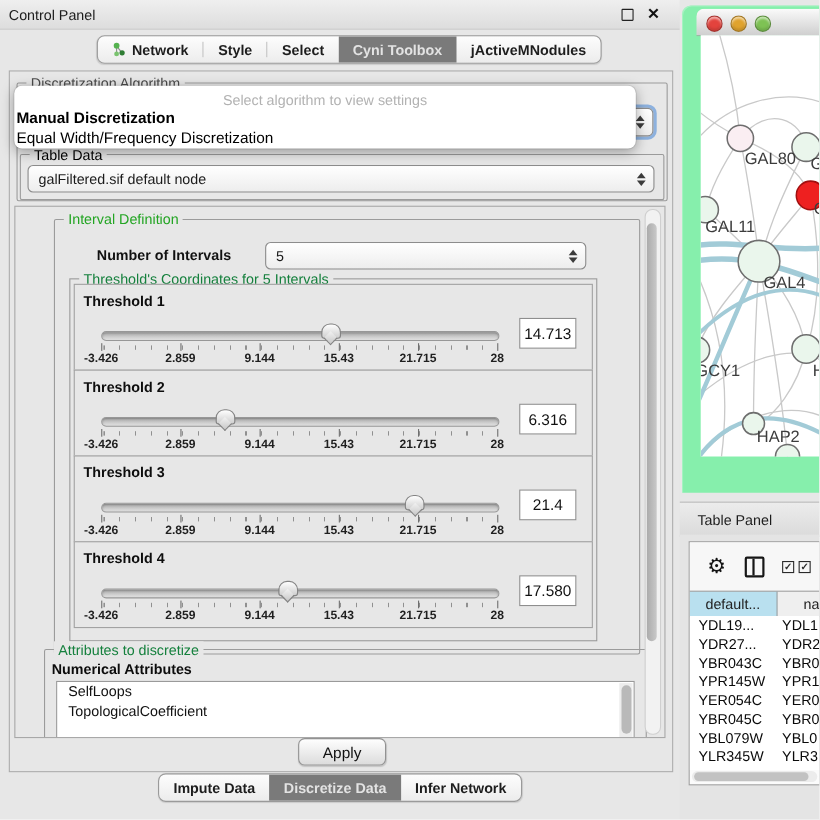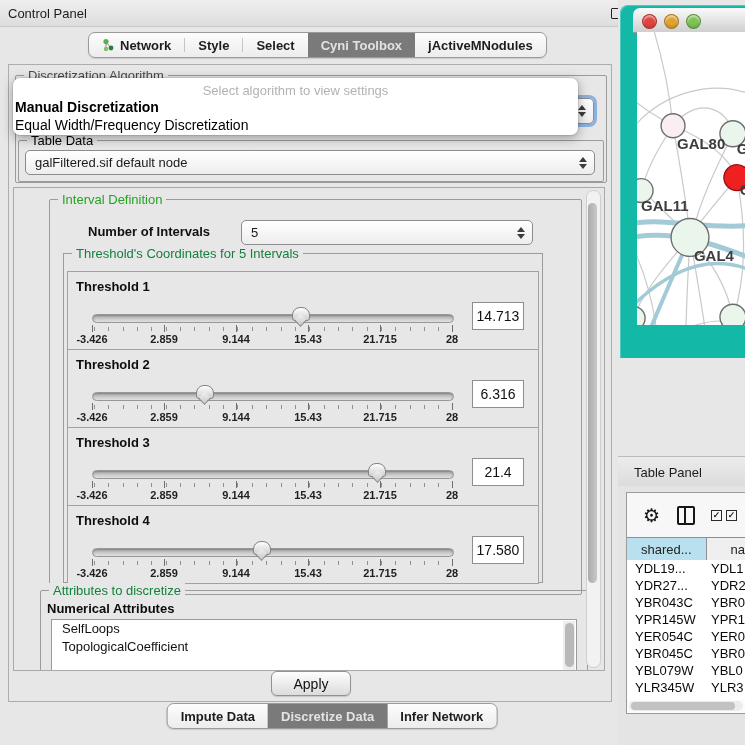--- a/index.html
+++ b/index.html
@@ -1,19 +1,19 @@
 <!DOCTYPE html>
 <html><head>
 <meta charset="utf-8">
 <style>
   html,body{margin:0;padding:0;}
   body{font-family:"Liberation Sans",sans-serif;}
   .screen{position:relative;width:745px;height:745px;background:#e7e7e7;overflow:hidden;}
   
-  .cp{position:absolute;left:0;top:0;width:618px;height:745px;padding-left:46px;}
+  .cp{position:absolute;left:0;top:0;width:618px;height:745px;}
   .cp-titlebar{position:absolute;left:0;top:0;width:100%;height:26px;background:linear-gradient(#efefef,#ddd);border-bottom:1px solid #c9c9c9;}
   .cp-title{position:absolute;left:8px;top:6px;font-size:13px;color:#1c1c1c;}
   .float-icon{position:absolute;right:42px;top:8px;width:9px;height:9px;border:1.6px solid #222;border-radius:1px;}
   .close-icon{position:absolute;right:18px;top:4px;font-size:14px;font-weight:bold;color:#111;}
   
   .tabbar{position:absolute;display:flex;align-items:stretch;border:1px solid #9a9a9a;border-radius:7px;overflow:hidden;background:linear-gradient(#fdfdfd,#ececec);height:24px;box-shadow:0 1px 1px rgba(0,0,0,.12);}
   .tabbar .tab{display:flex;align-items:center;gap:5px;padding:0 13px;font-size:13px;font-weight:bold;color:#1d1d1d;position:relative;cursor:default;white-space:nowrap;}
   .tabbar .tab.sel{background:#7a7a7a;color:#e3e3e3;}
   .tabbar .sep{width:1px;background:#c4c4c4;margin:5px 0;}
   #top-tabs{left:88px;top:32px;}
@@ -43,41 +43,41 @@
   .vscroll{position:absolute;right:3px;top:2px;width:13px;height:476px;background:#f2f2f2;border:1px solid #cfcfcf;border-radius:7px;}
   .vscroll .thumb{position:absolute;left:1px;top:12px;width:9px;height:380px;background:linear-gradient(90deg,#ababab,#c9c9c9);border-radius:5px;}
   .interval-group{left:35px;top:11px;width:531px;height:394px;}
   .green-legend{color:#23a523;}
   .blue-legend{color:#15803d;}
   .num-row{position:absolute;left:0;top:18px;width:100%;height:28px;}
   .num-label{position:absolute;left:38px;top:6px;font-size:13px;font-weight:bold;color:#111;}
   .num-combo{left:191px;top:2px;width:292px;height:25px;}
   .thr-group{position:absolute;left:13px;top:53px;width:478px;height:328px;border:1px solid #9b9b9b;}
   .thr-panel{position:relative;margin:0 3px;height:77px;border:1px solid #a2a2a2;margin-bottom:-1px;background:#e7e7e7;}
-  .thr-panel:first-child{margin-top:17px;}
+  .thr-panel:first-child{margin-top:4px;}
   .thr-label{position:absolute;left:8px;top:7px;font-size:13px;font-weight:bold;color:#0d0d0d;}
   .slider-zone{position:absolute;left:24px;top:38px;width:360px;height:36px;}
   .track{position:absolute;left:0;top:4px;width:360px;height:7px;border:1px solid #979797;border-radius:5px;background:linear-gradient(#aaa,#e3e3e3);box-shadow:inset 0 1px 2px rgba(0,0,0,.25);}
   .sl-thumb{position:absolute;top:-3px;width:16px;height:12px;margin-left:-8px;background:linear-gradient(#fefefe,#cfcfcf);border:1px solid #848484;border-radius:8px 8px 3px 3px;z-index:2;}
   .sl-thumb:after{content:"";position:absolute;left:3.2px;bottom:-4.6px;width:8px;height:8px;background:linear-gradient(135deg,#f2f2f2,#c8c8c8);border-right:1px solid #848484;border-bottom:1px solid #848484;transform:rotate(45deg);z-index:-1;}
   .minorticks{position:absolute;left:2px;top:17px;width:358px;height:4px;background:repeating-linear-gradient(to right,#909090 0 1px,transparent 1px 14.35px);}
   .majortick{position:absolute;top:15px;width:1px;height:7px;background:#6f6f6f;}
   .ticklabel{position:absolute;top:23px;transform:translateX(-50%);font-size:11px;font-weight:bold;color:#1f1f1f;white-space:nowrap;}
   .value-box{position:absolute;right:14px;top:30px;width:50px;height:26px;background:#fff;border:1px solid #8e8e8e;font-size:14px;color:#111;display:flex;align-items:center;justify-content:center;}
   
   .attr-group{left:26px;top:402px;width:546px;height:108px;}
   .attr-sub{position:absolute;left:6px;top:10px;font-size:13px;font-weight:bold;color:#0c0c0c;}
   .listbox{position:absolute;left:10px;top:28px;width:524px;height:54px;background:#fff;border:1px solid #9a9a9a;overflow:hidden;}
   .listitem{padding:1px 0 1px 10px;font-size:13px;color:#111;line-height:16px;}
   .list-vscroll{position:absolute;right:1px;top:1px;width:12px;height:52px;background:#ededed;}
   .list-vscroll .thumb{position:absolute;left:1.5px;top:2px;width:9px;height:44px;background:#b9b9b9;border-radius:5px;}
   .apply-btn{position:absolute;left:262px;top:606px;width:78px;height:23px;border:1px solid #929292;border-radius:6px;background:linear-gradient(#fefefe,#dcdcdc);font-size:14px;color:#111;display:flex;align-items:center;justify-content:center;box-shadow:0 1px 1px rgba(0,0,0,.15);}
   
   .right-col{position:absolute;left:618px;top:0;width:127px;height:745px;background:#e7e7e7;}
-  .net-window{position:absolute;left:2px;top:5px;width:125px;height:353px;background:#14b8a6;border-radius:8px 0 0 0;box-shadow:inset 1px 1px 0 rgba(255,255,255,.25);font-weight:bold;}
+  .net-window{position:absolute;left:2px;top:5px;width:125px;height:443px;background:#86efac;border-radius:8px 0 0 0;box-shadow:inset 1px 1px 0 rgba(255,255,255,.25);}
   .net-titlebar{position:absolute;left:13px;top:3px;right:0;height:24px;background:linear-gradient(#fafafa,#cfcfcf);border-radius:7px 0 0 0;border-bottom:1px solid #9a9a9a;}
   .tlight{position:absolute;top:5.5px;width:13px;height:13px;border-radius:50%;border:1px solid rgba(0,0,0,.28);box-shadow:inset 0 2px 2px rgba(255,255,255,.55), inset 0 -2px 2px rgba(0,0,0,.12);}
   .net-canvas{position:absolute;left:17px;top:27px;right:0;bottom:33px;background:#fff;overflow:hidden;}
   
   .tp-titlebar{position:absolute;left:0;top:456px;width:127px;height:30px;background:linear-gradient(#ececec,#dbdbdb);border-top:1px solid #bbb;border-bottom:1px solid #c6c6c6;}
   .tp-title{position:absolute;left:16px;top:8px;font-size:13px;color:#1c1c1c;}
   .tp-body{position:absolute;left:0;top:486px;width:127px;bottom:0;background:#e4e4e4;}
   .tp-inner{position:absolute;left:8px;top:6px;right:-1px;height:220px;background:#fbfbfb;border:1px solid #9c9c9c;overflow:hidden;}
   .tp-toolbar{position:absolute;left:0;top:0;right:0;height:44px;background:#f7f7f7;display:flex;align-items:center;}
   .gear-ic{font-size:19px;color:#141414;margin-left:16px;}
@@ -361,21 +361,21 @@
     </div>
     <div class="tp-body">
       <div class="tp-inner">
         <div class="tp-toolbar">
           <span class="gear-ic">⚙</span>
           <span class="cols-ic"></span>
           <span class="chk-ic chk-first">✓</span>
           <span class="chk-ic">✓</span>
         </div>
         <div class="tp-header">
-          <span class="hcell1">shared...</span>
+          <span class="hcell1">default...</span>
           <span class="hcell2">na</span>
         </div>
         <div class="tp-rows" id="tp-rows">
             <div class="trow">
               <div class="c1">YDL19...</div>
               <div class="c2">YDL1</div>
             </div>
             <div class="trow">
               <div class="c1">YDR27...</div>
               <div class="c2">YDR2</div>

